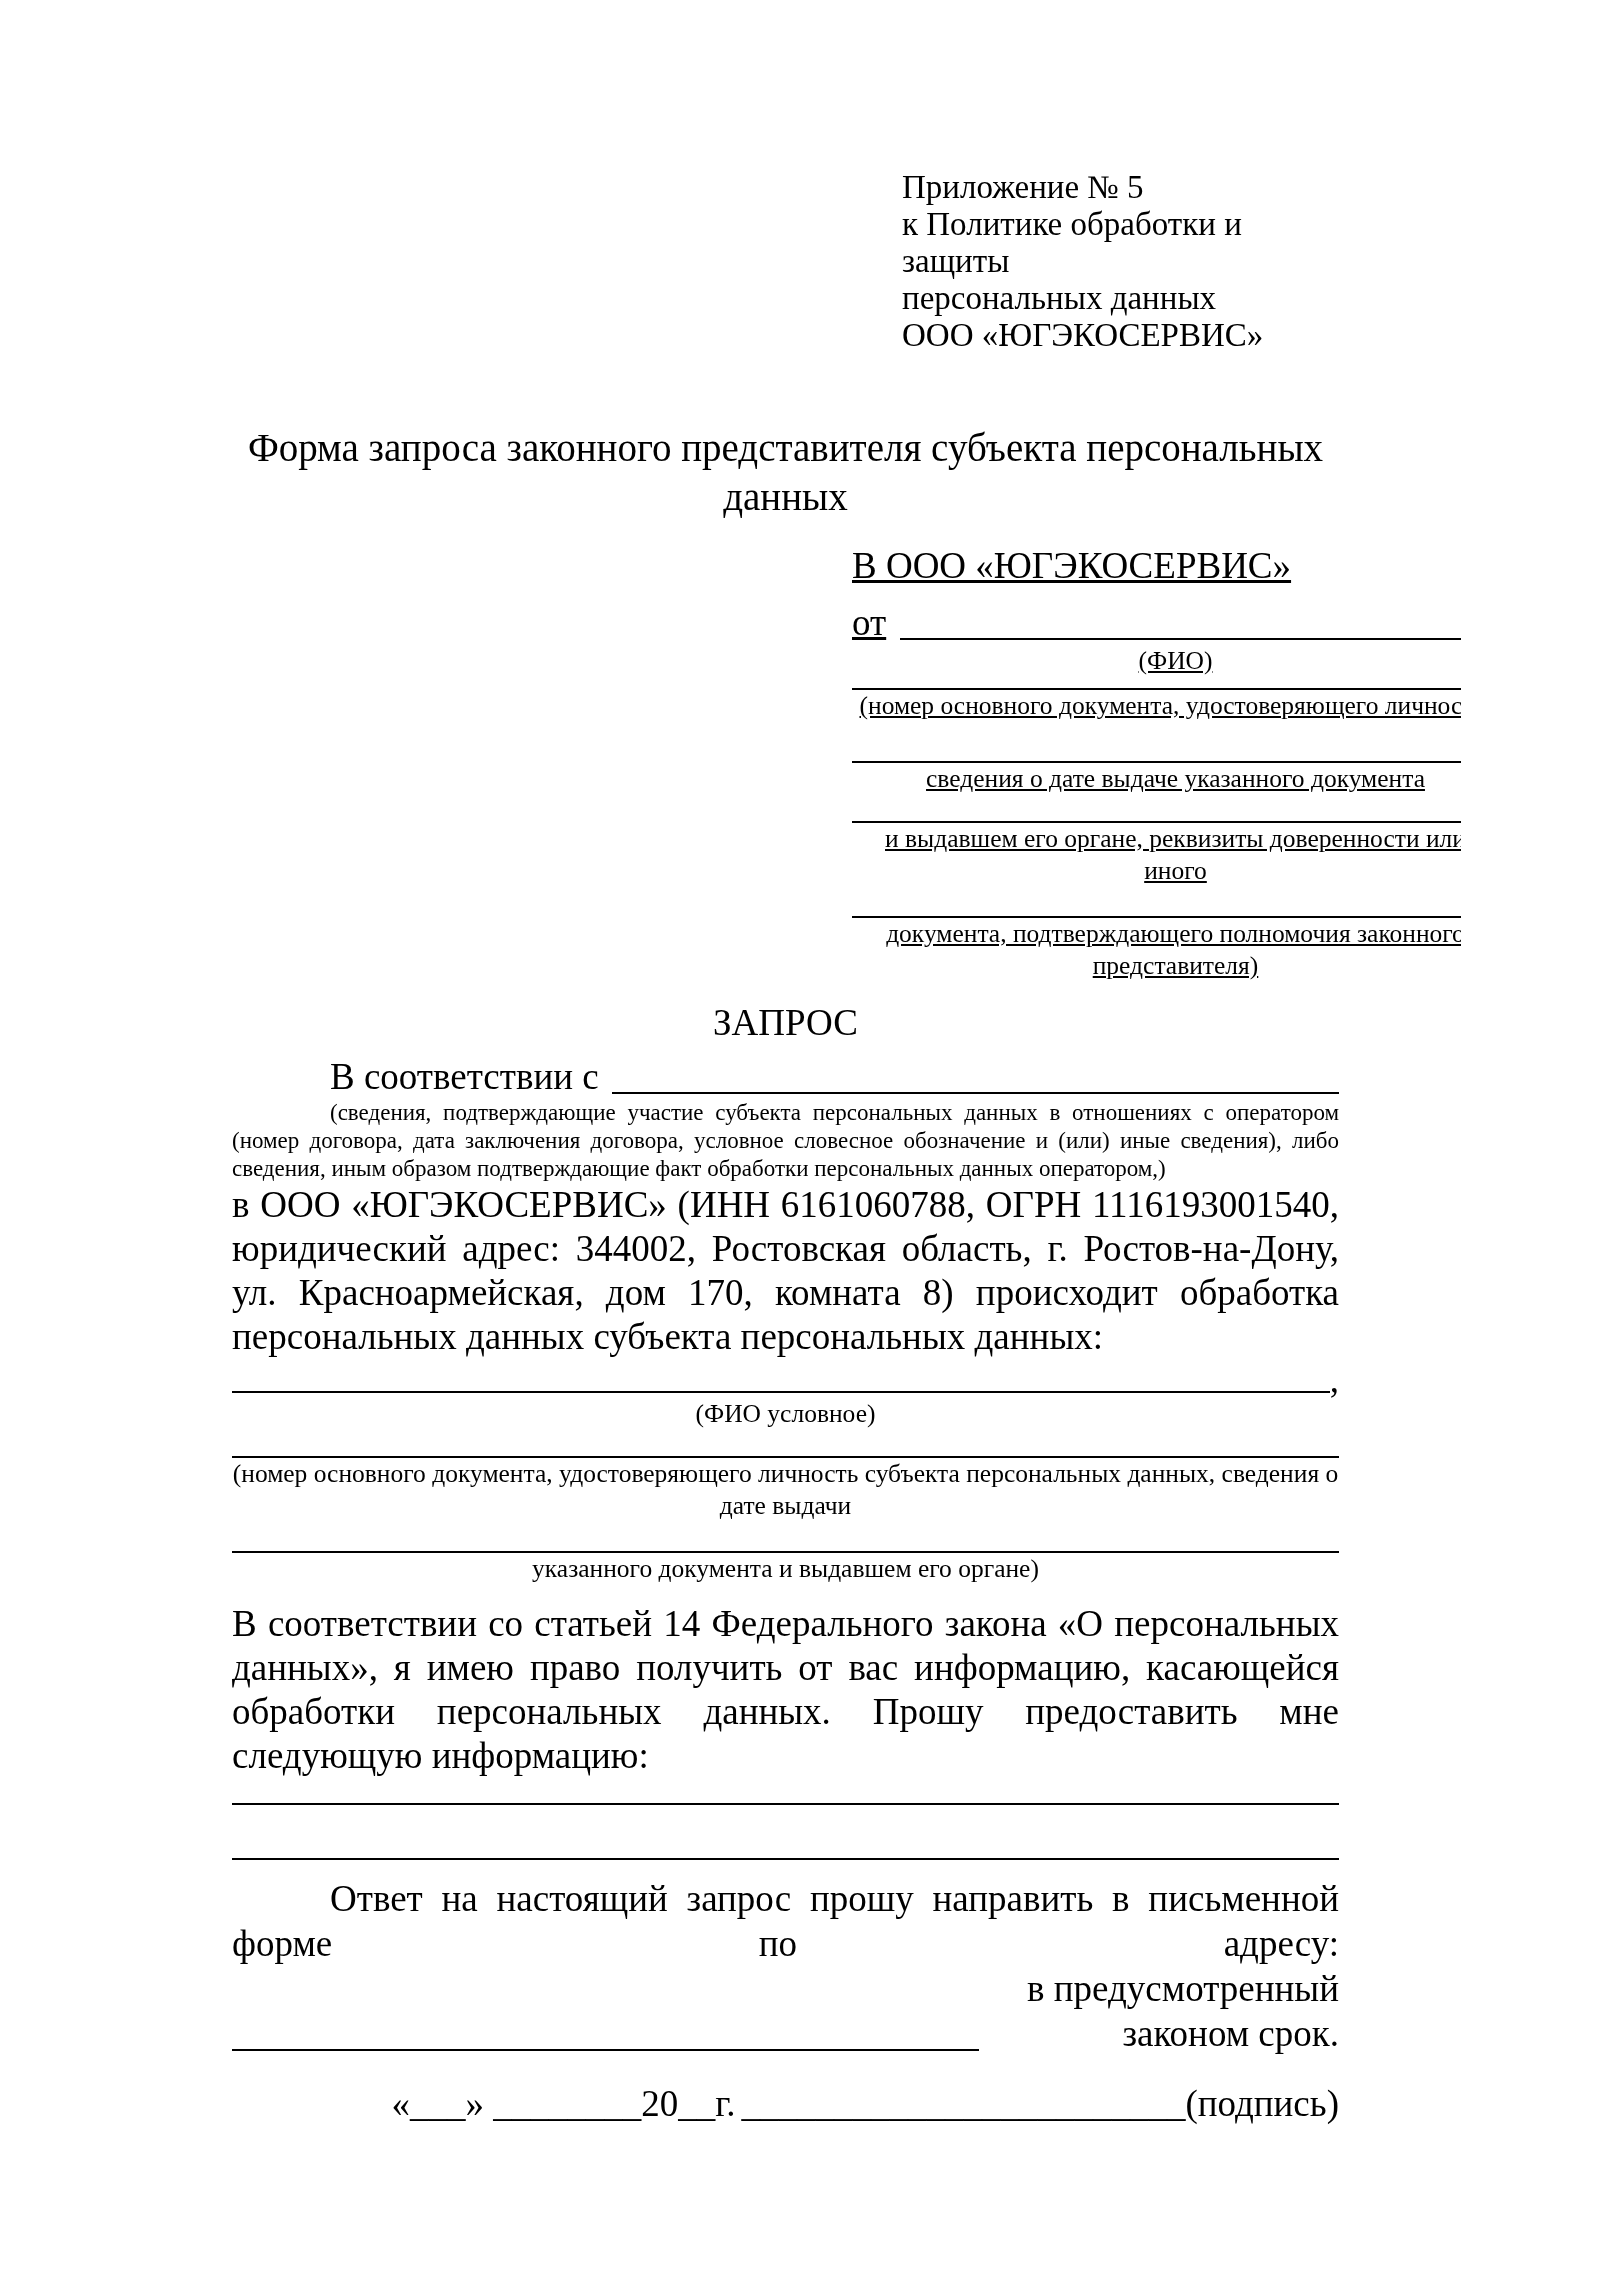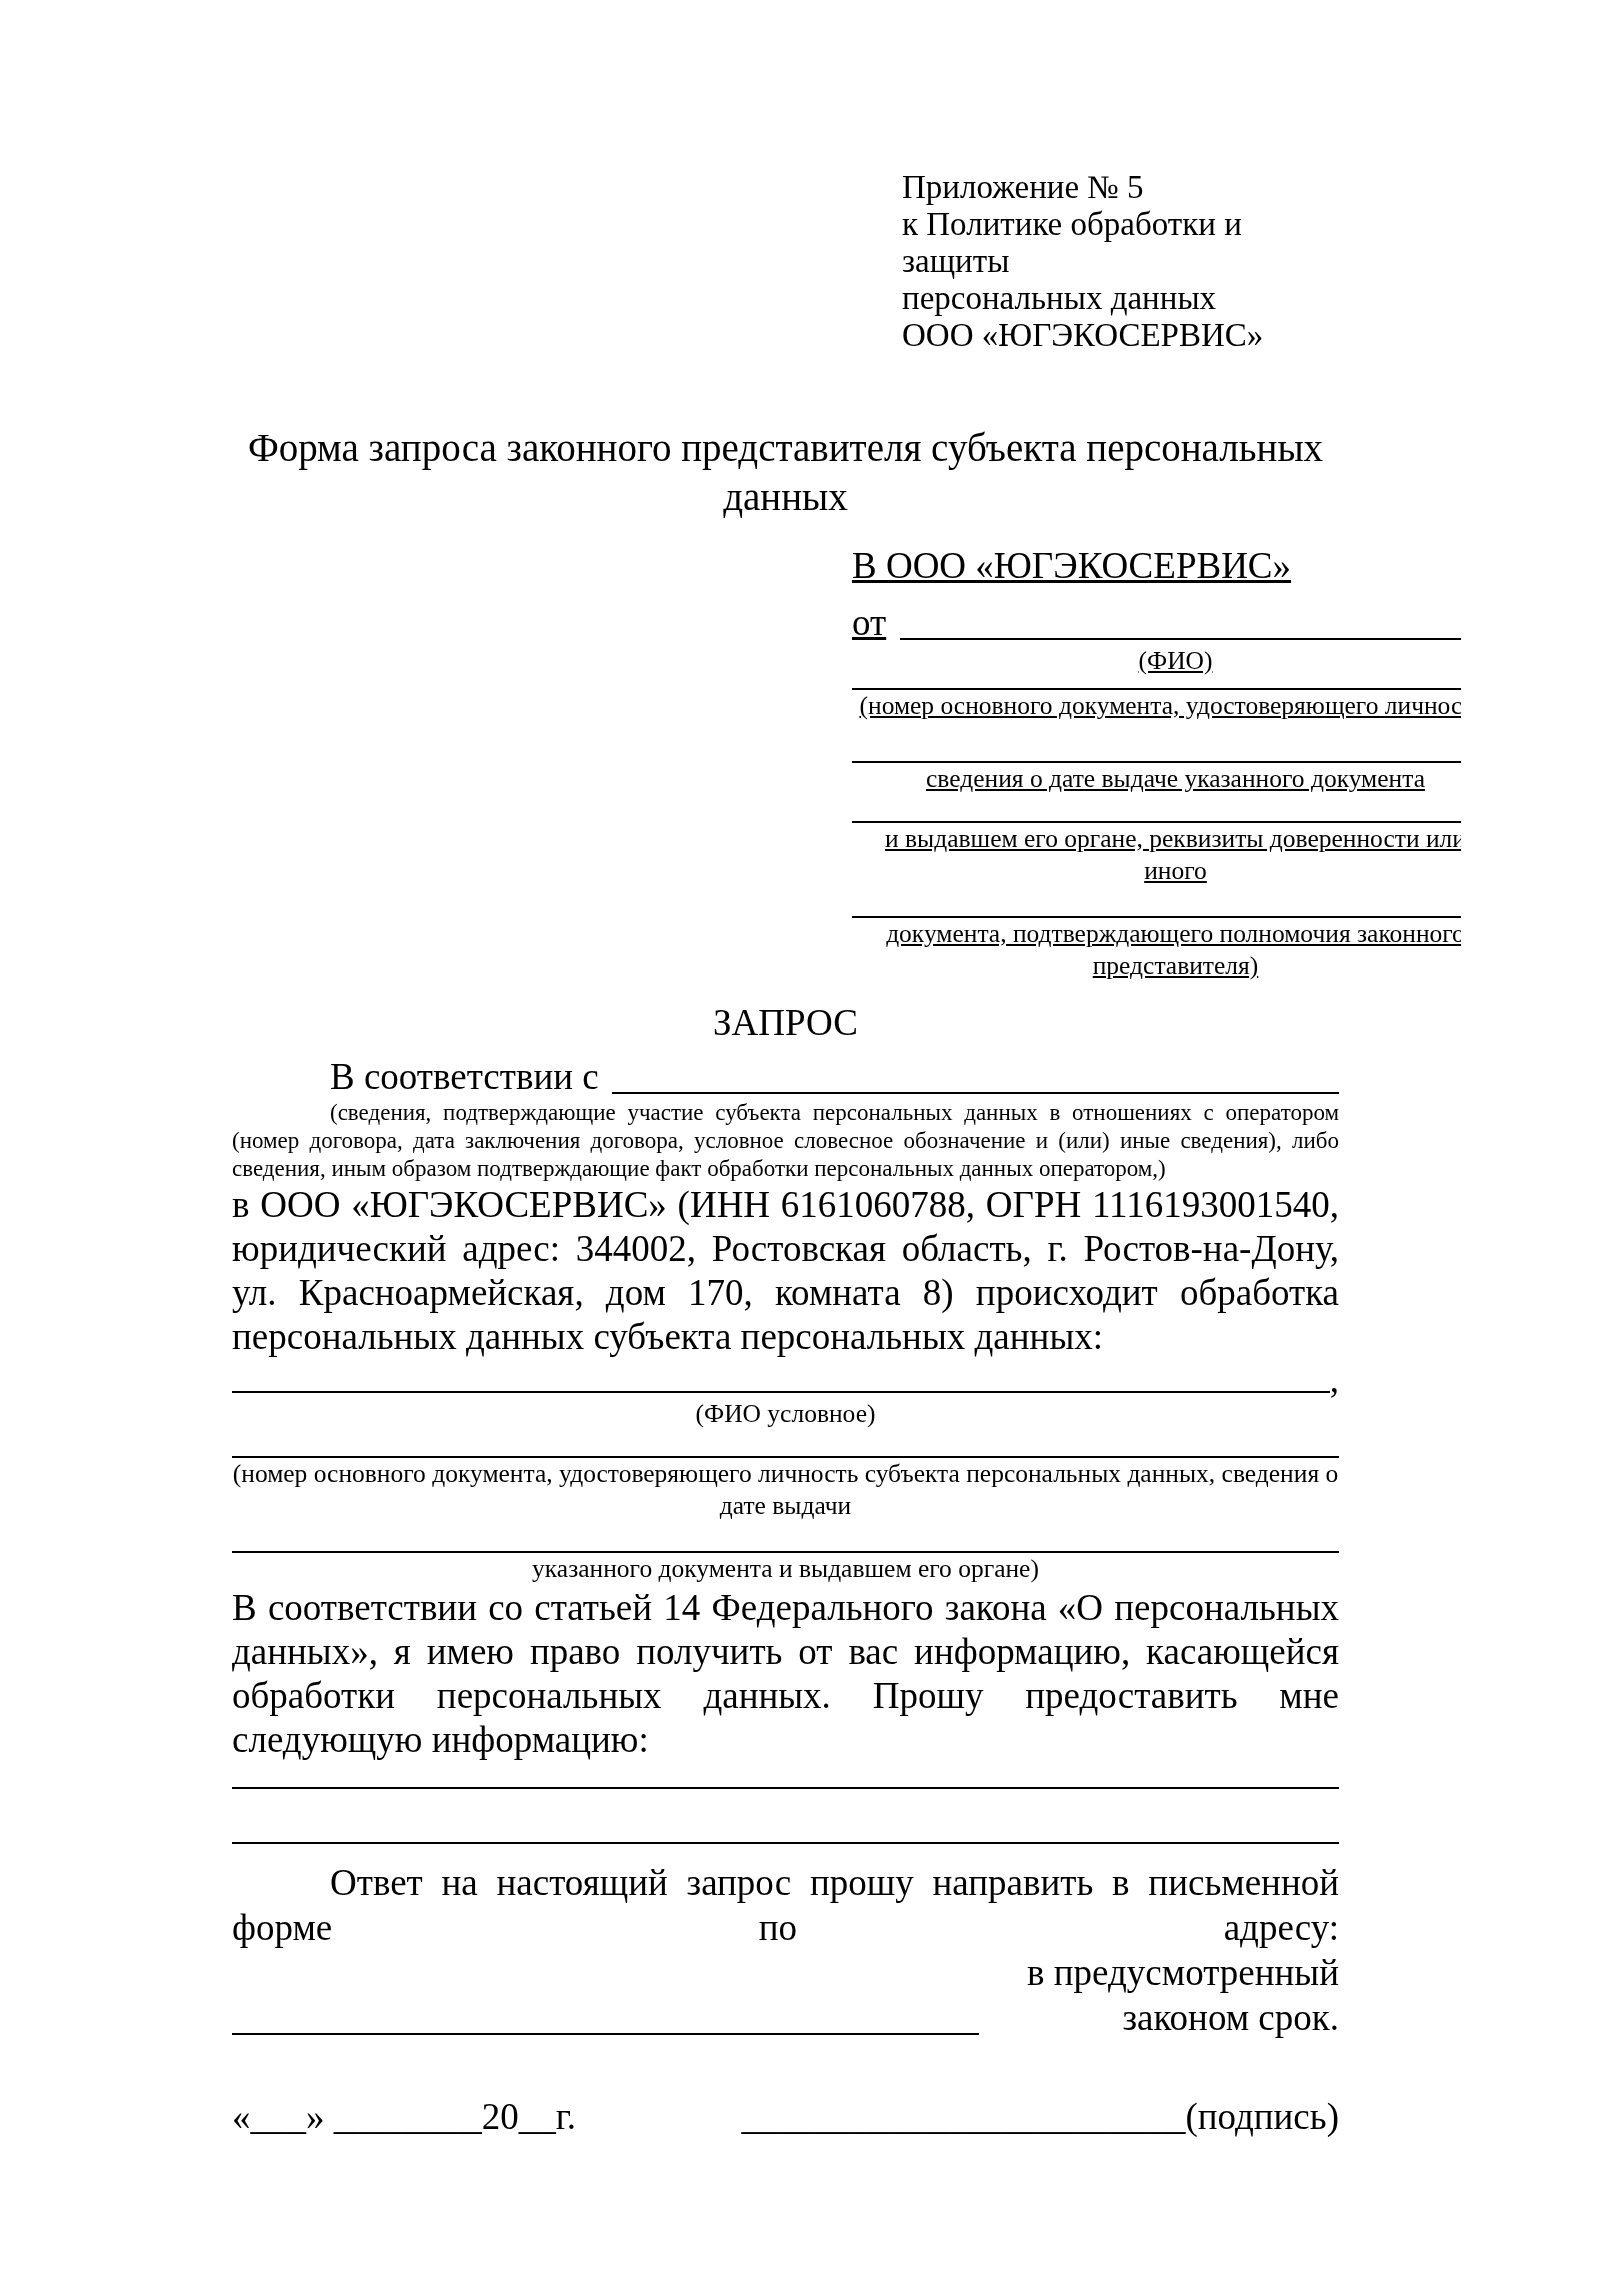--- a/index.html
+++ b/index.html
@@ -25,26 +25,26 @@
   .from-row .blank, .intro-row .blank { margin-left:13.7px; }
   .cap { font-size:25.5px; line-height:32px; text-align:center; }
   .rule { height:0; border-bottom:2.9px solid #000; }
   .r1 { margin-top:11.8px; } .r2 { margin-top:39px; } .r3 { margin-top:25.5px; } .r4 { margin-top:29px; }
   .h-zapros { font-size:37px; line-height:47px; text-align:center; margin-top:17.6px; }
   .intro-row { margin-top:7.8px; padding-left:98px; }
   .footnote { font-size:23px; line-height:28px; text-align:justify; text-indent:98px; }
   .para { font-size:37px; line-height:44px; text-align:justify; }
   .comma-row { margin-top:2px; line-height:37px; }
   .w1 { margin-top:25.5px; } .w2 { margin-top:29px; }
-  .law { margin-top:1px; }
+  .law { margin-top:17px; }
   .sp1 { margin-top:25.5px; } .sp2 { margin-top:53px; }
   .reply1 { font-size:37px; line-height:45px; margin-top:15.7px; text-align:justify; text-align-last:justify; text-indent:98px; }
   .reply2 .blank2 { width:747px; height:0; border-bottom:2.9px solid #000; margin-bottom:4.9px; }
   .reply2 .tail { flex:1; text-align:right; }
-  .footer-row { display:flex; justify-content:space-between; font-size:37px; line-height:45px; margin-top:54px; }
+  .footer-row { display:flex; justify-content:flex-end; font-size:37px; line-height:45px; margin-top:25px;gap:6px; }
   .sig { white-space:nowrap; }
 </style>
 </head>
 <body>
 
 <div class="page">
 
   <div class="hdr">
     <div>Приложение № 5</div>
     <div>к Политике обработки и защиты</div>

